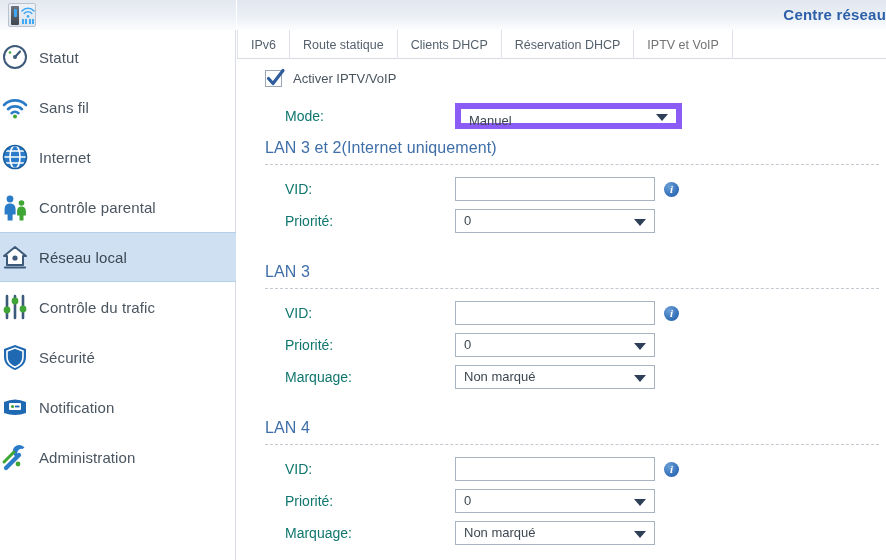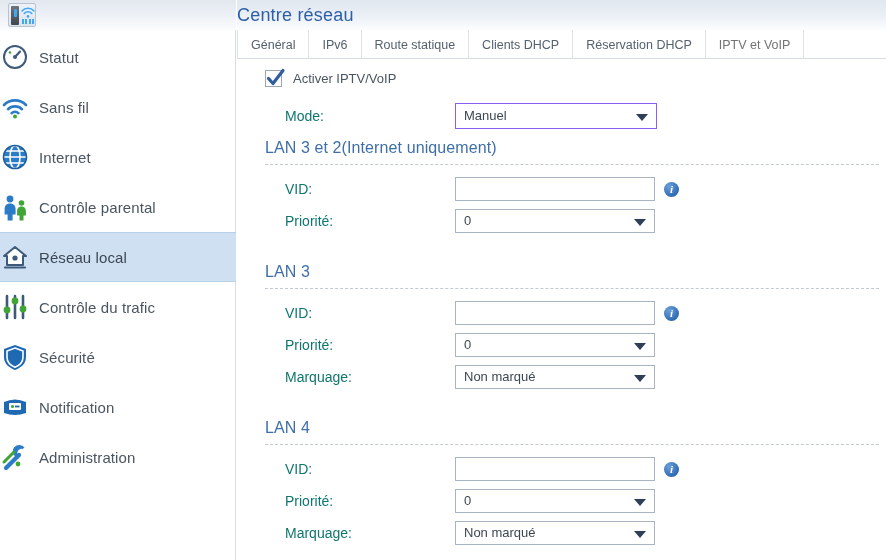--- a/index.html
+++ b/index.html
@@ -101,22 +101,22 @@
     background: #ffffff;
   }
   #titlebar {
     position: absolute; left: 0; top: 0;
     width: 649px; height: 30px;
     background: linear-gradient(180deg, #e1e7ef 0%, #eaeff5 50%, #fcfdfe 100%);
   }
   #title-text {
     position: absolute; left: 0; top: 0;
     width: 649px; line-height: 30px;
-    text-align: left;
-    font-size: 18px; font-weight: normal;
+    text-align: right;
+    font-size: 15px; font-weight: bold;
     color: #2c5fa8;
     letter-spacing: .2px;
   }
 
   
   #tabbar {
     position: absolute; left: 0; top: 30px;
     width: 649px; height: 29px;
     background: #ffffff;
     display: flex;
@@ -204,21 +204,21 @@
   .ddl {
     position: relative;
     width: 200px; height: 24px;
     border: 1px solid #a9b4c2;
     background: #fff;
     font-size: 13px;
     color: #3d4751;
     line-height: 22px;
     padding-left: 8px;
   }
-  .ddl.strong { border: 1px solid #8b5cf6; width: 202px; height: 26px; line-height: 24px; }
+  .ddl.strong { border: 6px solid #8b5cf6; width: 227px; height: 26px; line-height: 24px; }
   .ddl .caret {
     position: absolute; right: 8px; top: 50%;
     margin-top: -2px;
     width: 0; height: 0;
     border-left: 6px solid transparent;
     border-right: 6px solid transparent;
     border-top: 7px solid #2e3f57;
   }
   .info-ico {
     margin-left: 9px;
@@ -359,23 +359,20 @@
   </div>
 
   <div id="content">
 
     <div id="titlebar">
       <div id="title-text">Centre réseau</div>
     </div>
 
     <div id="tabbar">
         <div class="tab">
-          <span>Général</span>
-        </div>
-        <div class="tab">
           <span>IPv6</span>
         </div>
         <div class="tab">
           <span>Route statique</span>
         </div>
         <div class="tab">
           <span>Clients DHCP</span>
         </div>
         <div class="tab">
           <span>Réservation DHCP</span>

